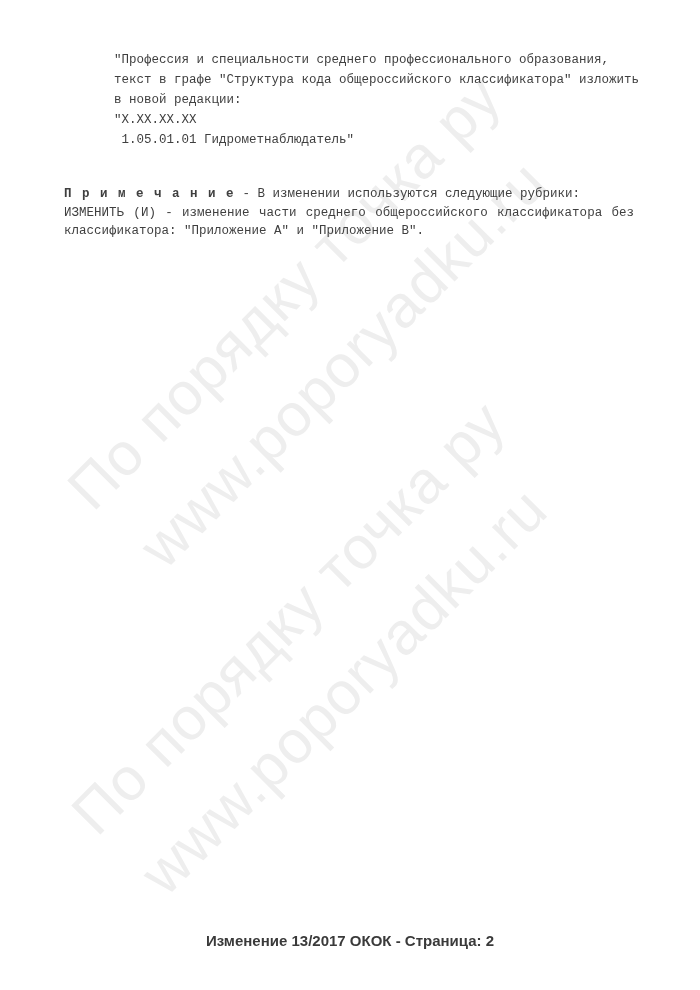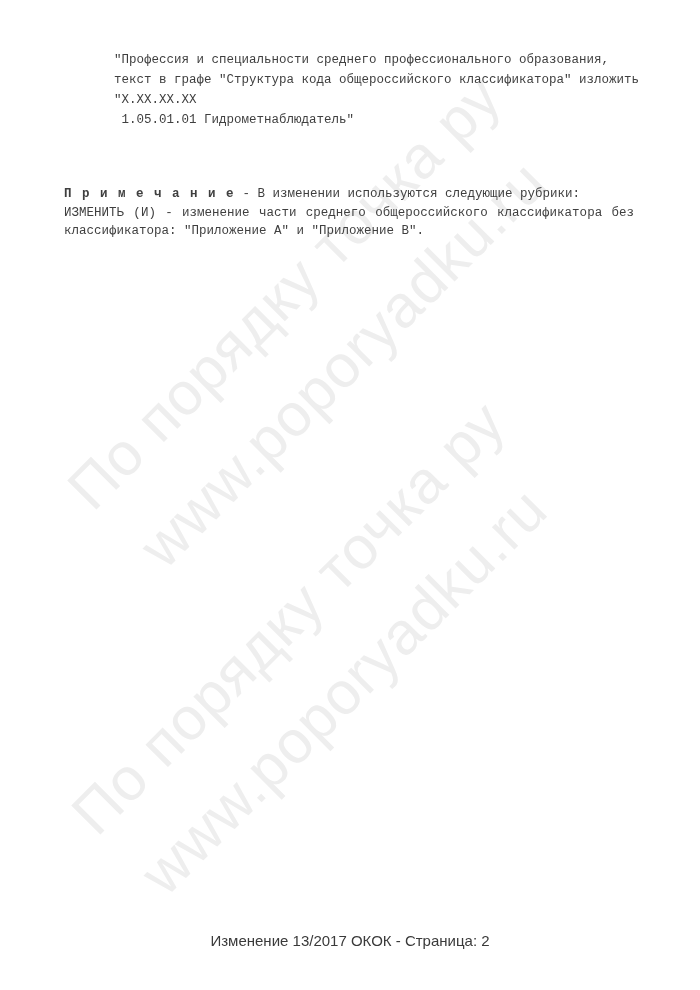--- a/index.html
+++ b/index.html
@@ -71,38 +71,39 @@
   
   .footer {
     position: absolute;
     left: 0;
     right: 0;
     top: 931px;
     text-align: center;
     font-family: "Liberation Sans", sans-serif;
     font-size: 15px;
     line-height: 19px;
-    font-weight: 400;
+    font-weight: 700;
     color: #3a3a3a;
     z-index: 2;
   }
 </style>
 </head>
 <body>
 
 <div class="page">
 
   <div class="wm wm-g1-l1">По порядку точка ру</div>
   <div class="wm wm-g1-l2">www.poporyadku.ru</div>
   <div class="wm wm-g2-l1">По порядку точка ру</div>
   <div class="wm wm-g2-l2">www.poporyadku.ru</div>
 
   <div class="block1">
     <div class="mono-line">"Профессия и специальности среднего профессионального образования,</div>
     <div class="mono-line">текст в графе "Структура кода общероссийского классификатора" изложить</div>
+    <div class="mono-line">в новой редакции:</div>
     <div class="mono-line">"X.XX.XX.XX</div>
     <div class="mono-line"> 1.05.01.01 Гидрометнаблюдатель"</div>
   </div>
 
   <div class="block2">
     <div class="mono-line"><span class="note-label">П р и м е ч а н и е</span><span> - В изменении используются следующие рубрики:</span></div>
     <div class="mono-line just">ИЗМЕНИТЬ (И) - изменение части среднего общероссийского классификатора без</div>
     <div class="mono-line">классификатора: "Приложение А" и "Приложение В".</div>
   </div>
 

